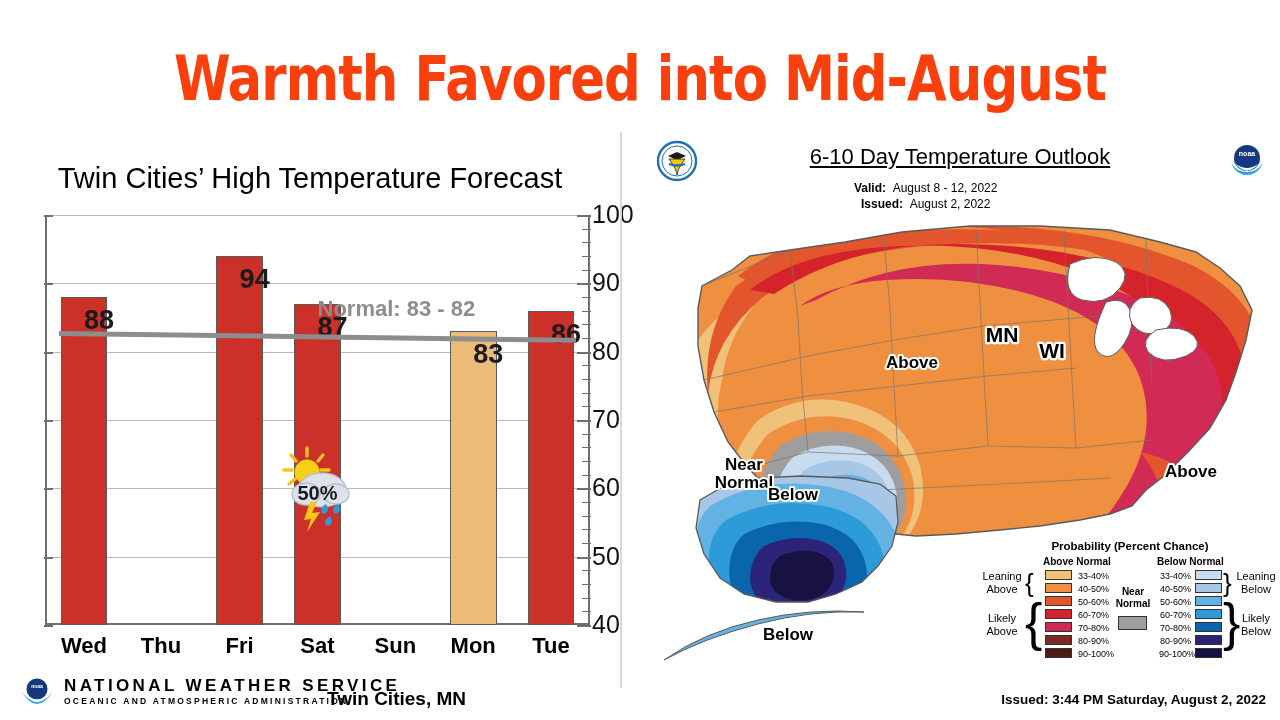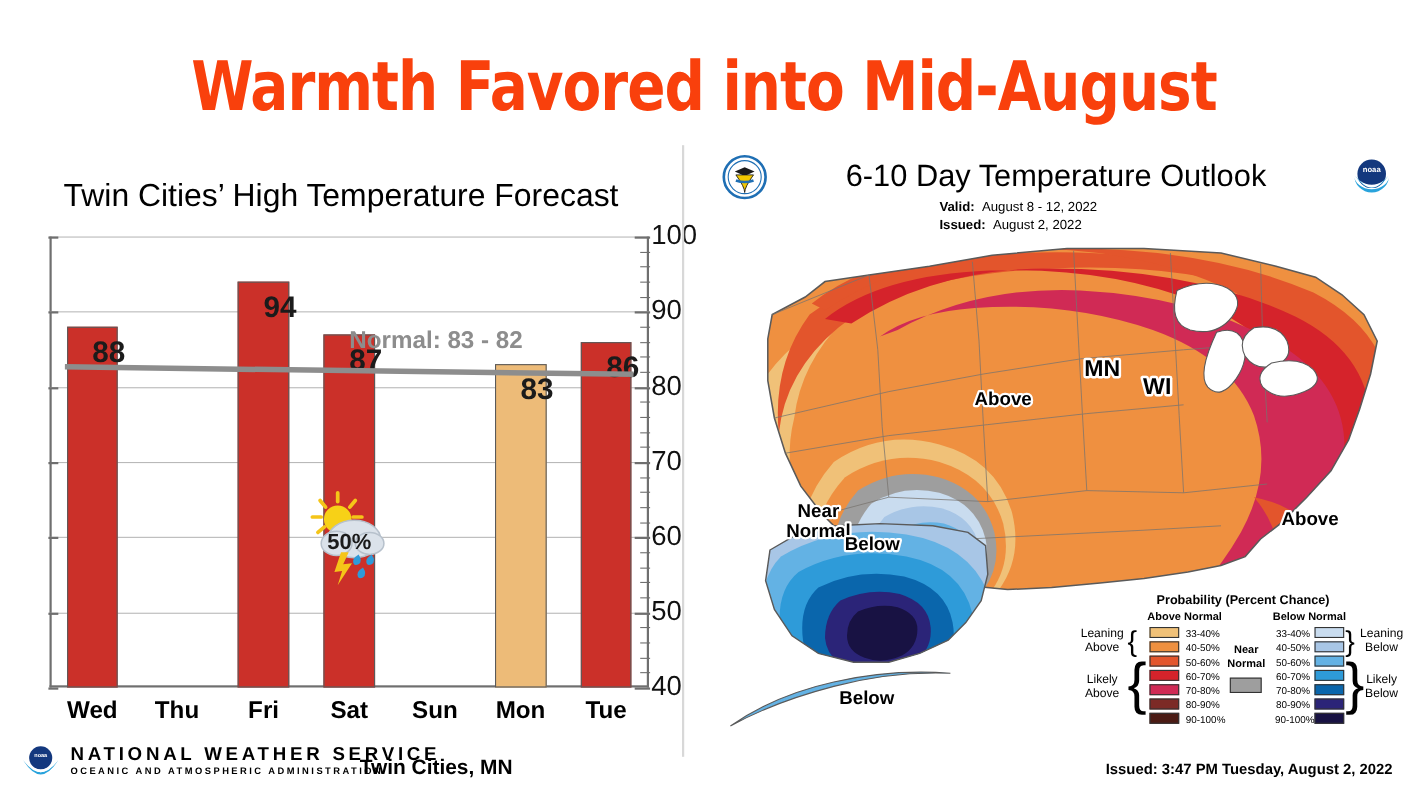--- a/index.html
+++ b/index.html
@@ -56,23 +56,23 @@
     font-size:20px;font-weight:bold;color:#1b1b1b;z-index:5;
   }
 
   
   .v-divider{position:absolute;left:620px;top:132px;width:2px;height:556px;background:#d8d8d8;}
 
   
   .map-panel{position:absolute;left:640px;top:132px;width:640px;height:560px;}
   .map-title{
     position:absolute;left:0;top:12px;width:640px;text-align:center;
-    font-size:28px;color:#000;white-space:nowrap;
-  }
-  .valid-block{position:absolute;left:214px;top:48px;font-size:12px;color:#000;line-height:1.35;}
+    font-size:22px;color:#000;white-space:nowrap;text-decoration:underline;
+  }
+  .valid-block{position:absolute;left:214px;top:48px;font-size:12px;color:#000;line-height:1.35;text-align:center;}
   .valid-block b{font-weight:bold;}
   .seal-nws{position:absolute;left:16px;top:8px;width:42px;height:42px;}
   .seal-noaa{position:absolute;right:12px;top:8px;width:42px;height:42px;}
   .map-svg{position:absolute;left:0;top:58px;width:640px;height:502px;}
   .map-label{
     font-size:17px;font-weight:bold;fill:#000;
     paint-order:stroke;stroke:#fff;stroke-width:4px;stroke-linejoin:round;
   }
   .state-label{
     font-size:21px;font-weight:bold;fill:#000;
@@ -417,15 +417,15 @@
         <circle cx="19" cy="15" r="10.5" fill="#13387e"></circle>
         <text x="19" y="14" font-size="5" font-weight="bold" fill="#ffffff" text-anchor="middle" font-family="Liberation Sans, sans-serif">noaa</text>
         <path d="M3 17 q16 22 32 0 q-16 26 -32 0 z" fill="#29a3dc"></path>
         <path d="M8 21 q11 9 22 0 q-11 14 -22 0 z" fill="#ffffff"></path>
       </svg>
     </div>
     <div class="nws-text1">NATIONAL WEATHER SERVICE</div>
     <div class="nws-text2">OCEANIC AND ATMOSPHERIC ADMINISTRATION</div>
   </div>
   <div class="office-name">Twin Cities, MN</div>
-  <div class="issued-stamp">Issued: 3:47 PM Tuesday, August 2, 2022</div>
+  <div class="issued-stamp">Issued: 3:44 PM Saturday, August 2, 2022</div>
 
 </div>
 
 </body></html>

